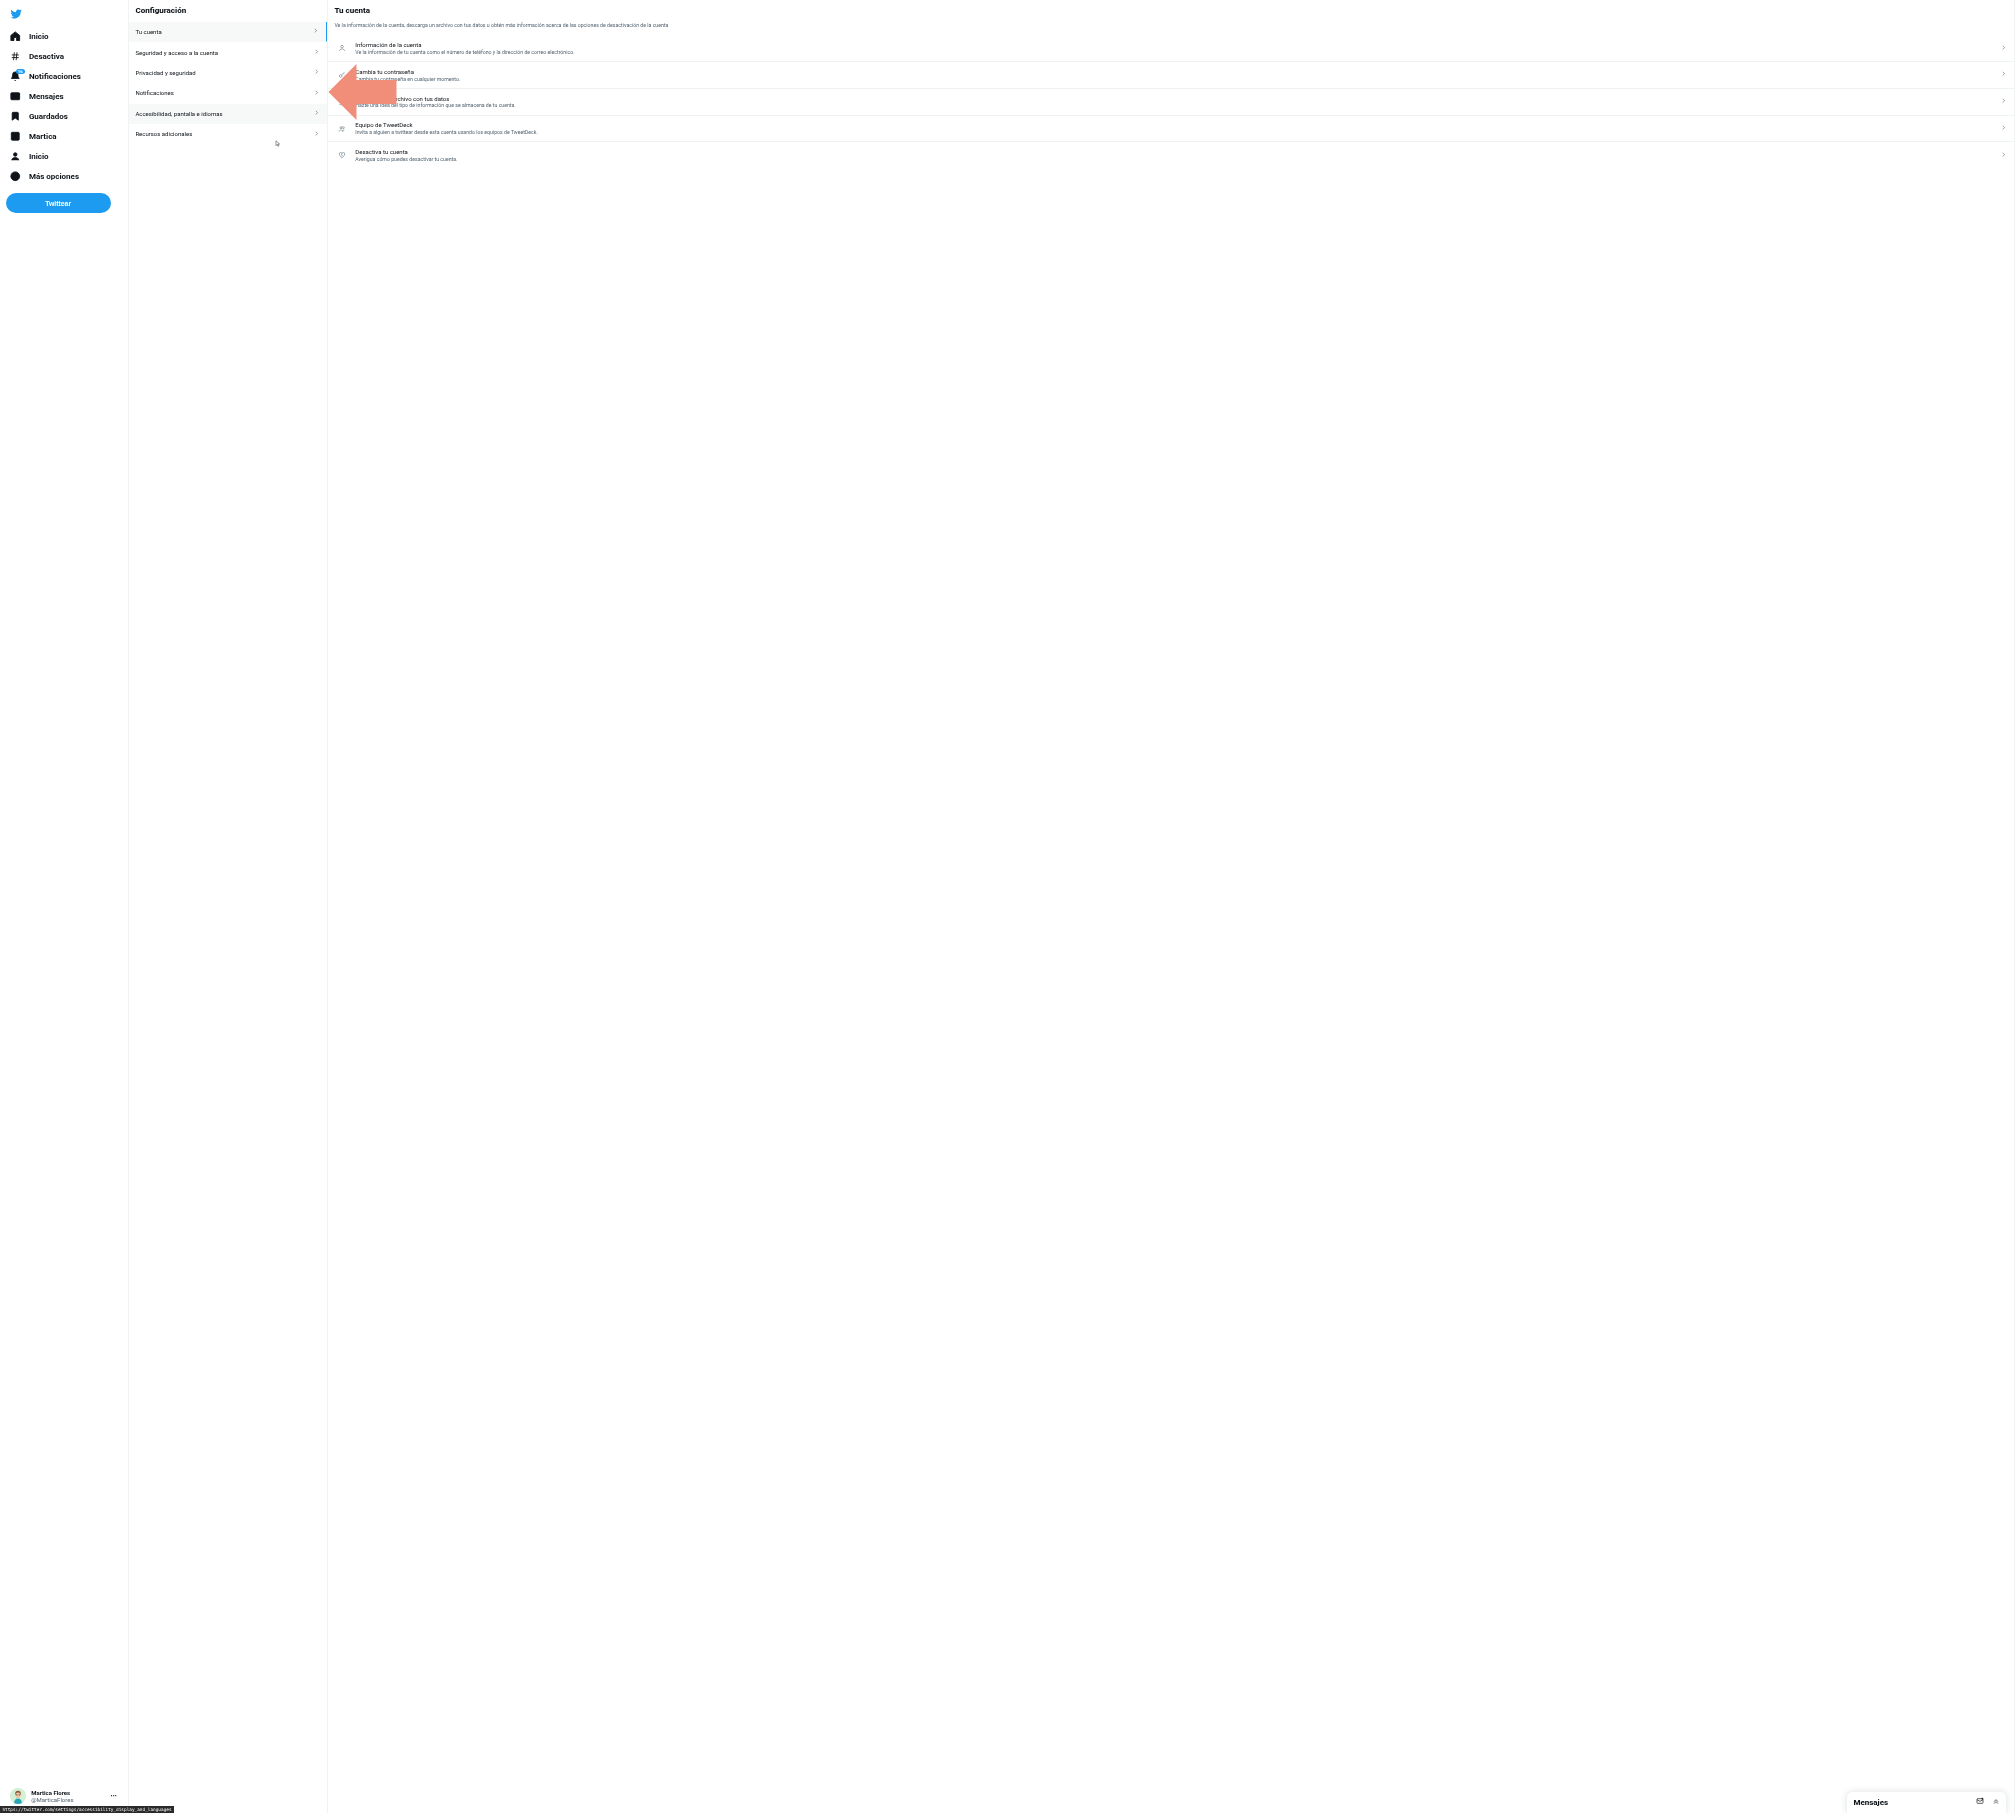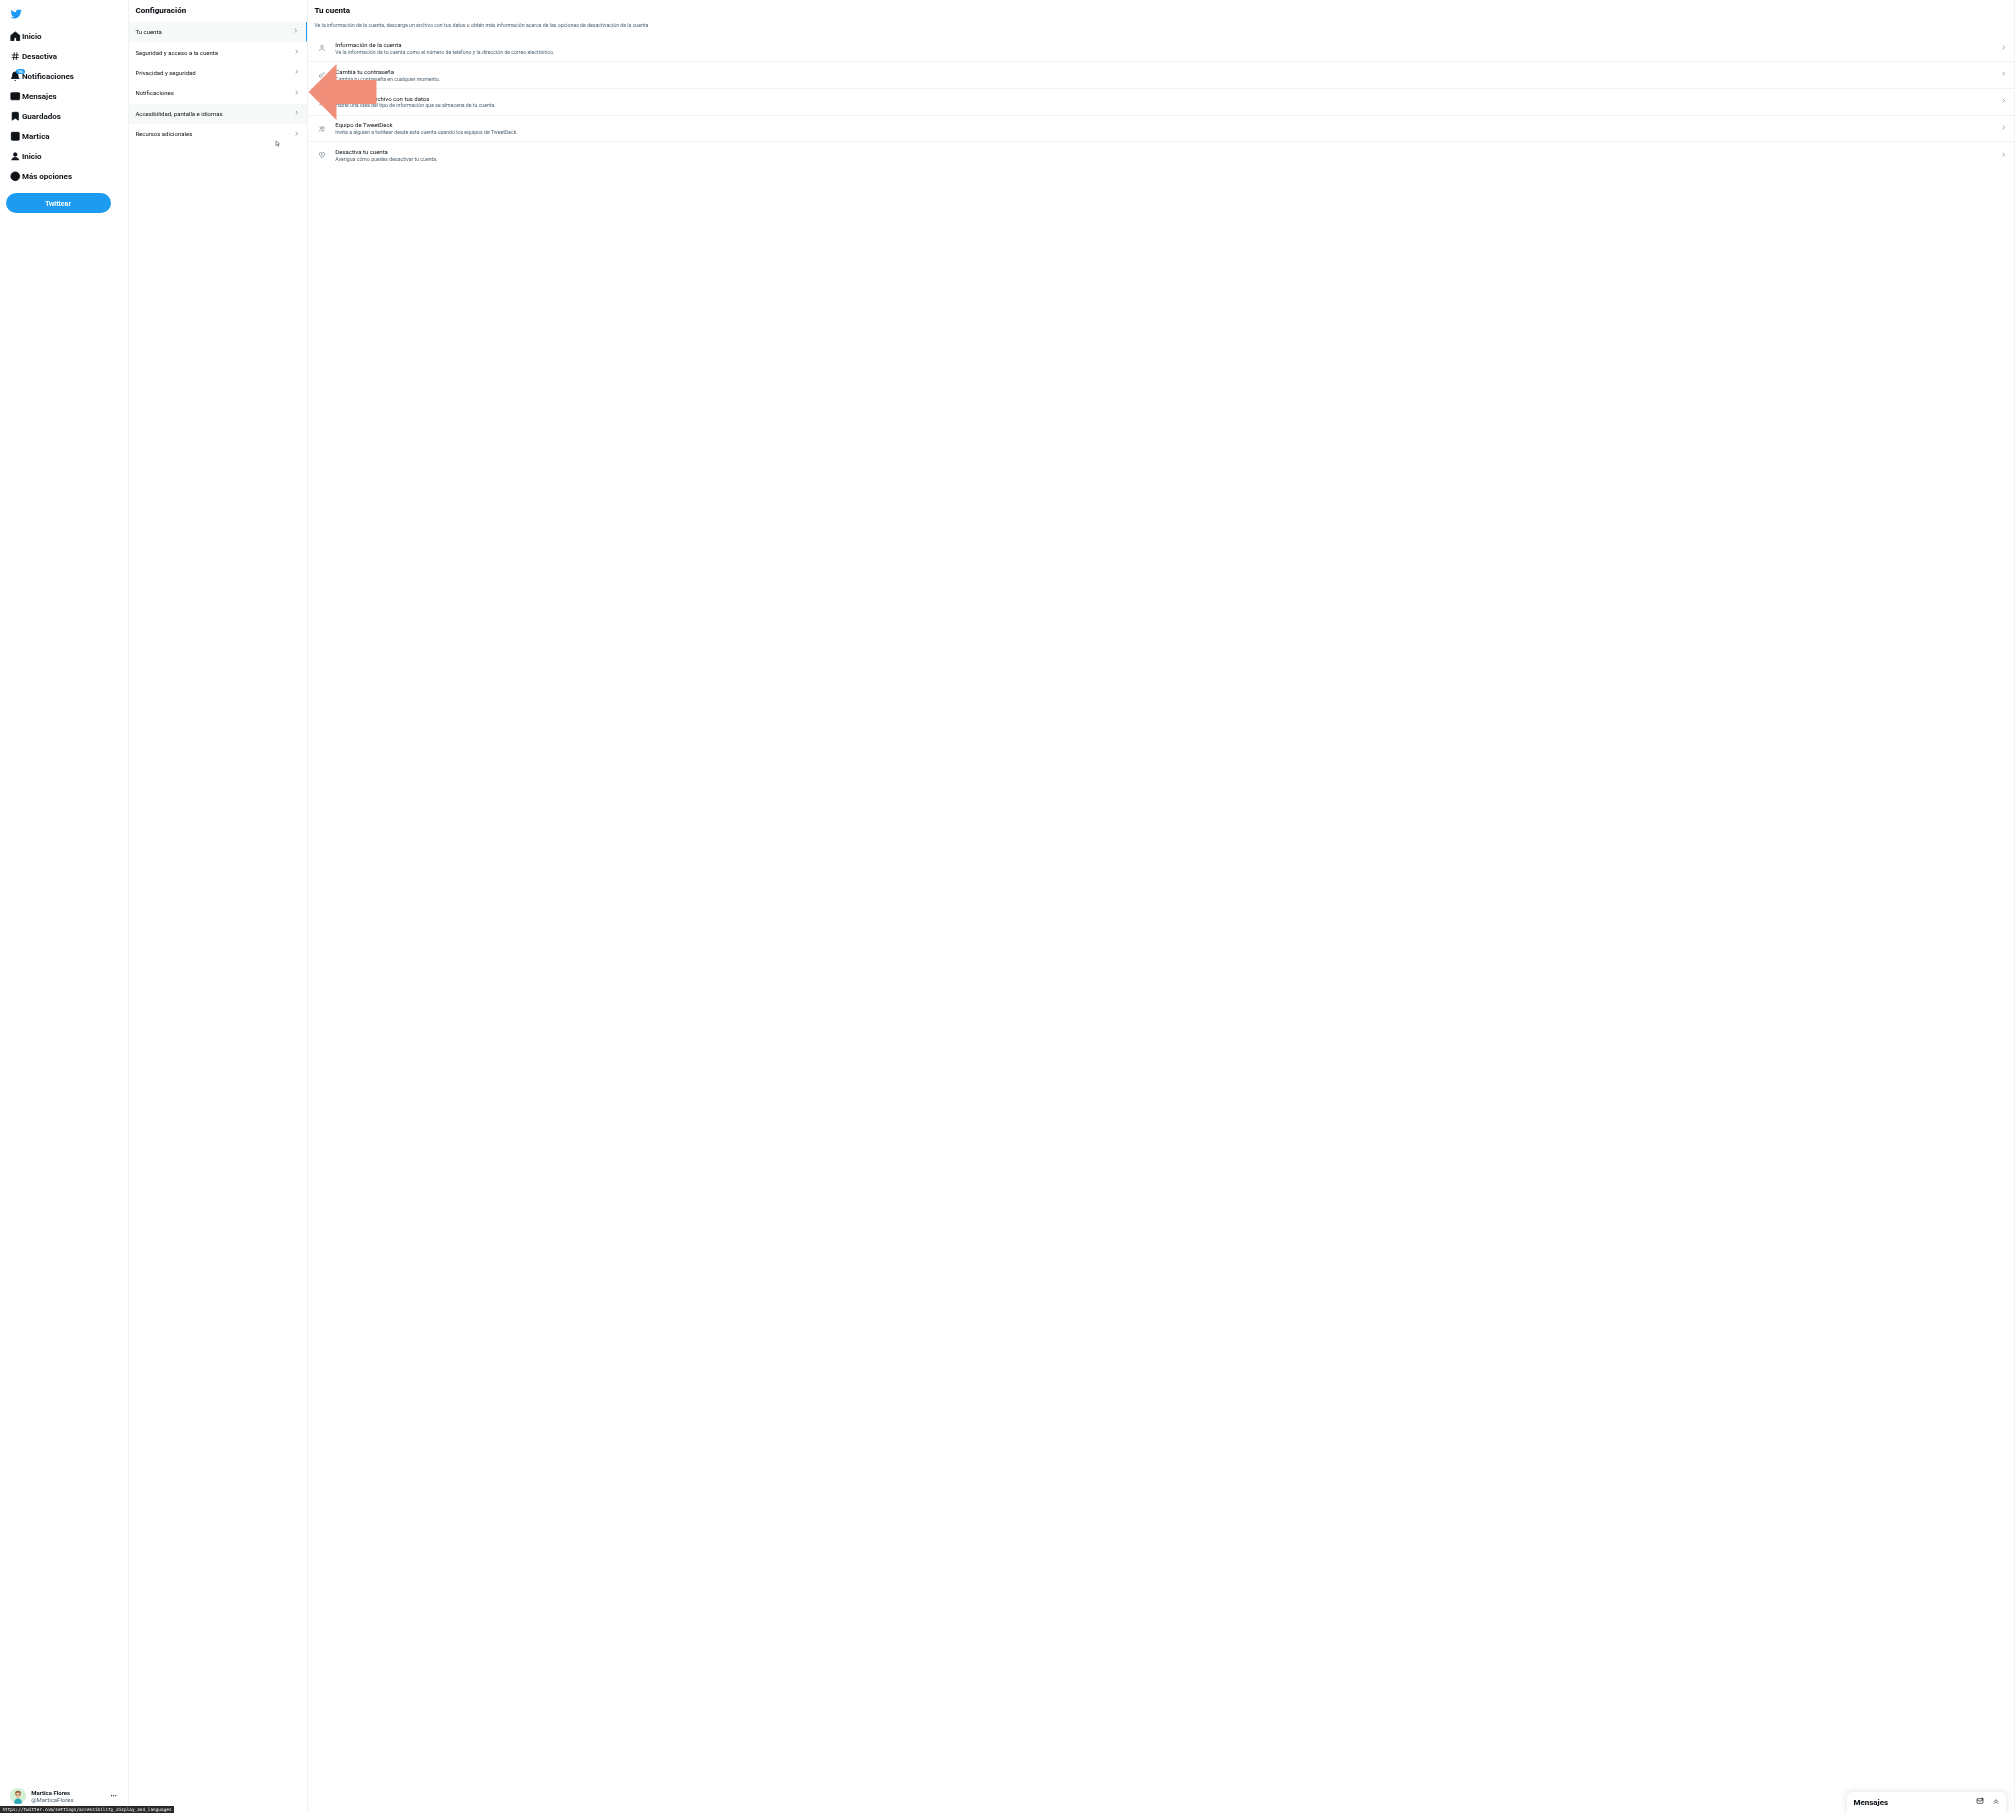--- a/index.html
+++ b/index.html
@@ -4,36 +4,36 @@
   <style>
     * { margin: 0; padding: 0; box-sizing: border-box; }
     body { font-family: -apple-system, BlinkMacSystemFont, "Segoe UI", Roboto, Helvetica, Arial, sans-serif; color: #0f1419; background: #fff; }
     .app { display: flex; height: 100vh; }
     
     
     .sidebar { width: 128px; padding: 4px 5.6px; display: flex; flex-direction: column; }
     .logo-wrap { padding: 4px 4.8px; }
     .logo-wrap svg { width: 12px; height: 12px; fill: #1d9bf0; }
     .nav { flex: 1; }
-    .nav-item { display: flex; align-items: center; gap: 1px; padding: 4.8px; border-radius: 4030px; cursor: pointer; font-size: 8px; font-weight: 700; }
+    .nav-item { display: flex; align-items: center; gap: 8px; padding: 4.8px; border-radius: 4030px; cursor: pointer; font-size: 8px; font-weight: 700; }
     .nav-item .icon-slot { width: 10.5px; height: 10.5px; display: flex; align-items: center; justify-content: center; position: relative; }
     .nav-item .icon-slot svg { width: 10.5px; height: 10.5px; fill: #0f1419; stroke: #0f1419; }
     .badge { position: absolute; top: -2.4px; right: -4px; background: #1d9bf0; color: #fff; font-size: 4.4px; font-weight: 700; border-radius: 4030px; padding: 0.4px 2px; min-width: 7.3px; text-align: center; }
     .tweet-btn { background: #1d9bf0; color: #fff; font-size: 6.9px; font-weight: 700; border: none; border-radius: 4030px; padding: 6.4px 0; width: 90%; margin-top: 6.4px; cursor: pointer; }
     .sidebar-spacer { flex: 1; }
     .account-chip { display: flex; align-items: center; gap: 4.8px; padding: 4.8px; border-radius: 4030px; cursor: pointer; }
     .avatar { width: 16px; height: 16px; border-radius: 50%; background: #e8f5e9; display: flex; align-items: center; justify-content: center; font-size: 9.7px; overflow: hidden; }
     .avatar svg { width: 16px; height: 16px; }
     .account-text { flex: 1; line-height: 1.2; }
     .account-name { font-weight: 700; font-size: 6px; }
     .account-handle { color: #536471; font-size: 6px; }
     .dots-icon svg { width: 7.3px; height: 7.3px; fill: #0f1419; }
     
     
-    .col-settings { width: 180px; border-left: 0.4px solid #eff3f4; border-right: 0.4px solid #eff3f4; }
+    .col-settings { width: 200px; border-left: 0.4px solid #eff3f4; border-right: 0.4px solid #eff3f4; }
     .col-header { font-size: 8px; font-weight: 800; padding: 6.4px; }
     .settings-list { }
     .settings-item { display: flex; align-items: center; justify-content: space-between; padding: 5.6px 6.4px; font-size: 6px; cursor: pointer; color: #0f1419; border-bottom: 0.4px solid transparent; }
     .settings-item.active { background: #f7f9f9; border-right: 0.8px solid #1d9bf0; }
     .settings-item.hover { background: #f7f9f9; }
     .settings-item .chev { color: #536471; }
     .chev svg { width: 7.3px; height: 7.3px; fill: none; stroke: #536471; stroke-width: 2; }
     
     
     .col-detail { flex: 1; border-right: 0.4px solid #eff3f4; position: relative; }

